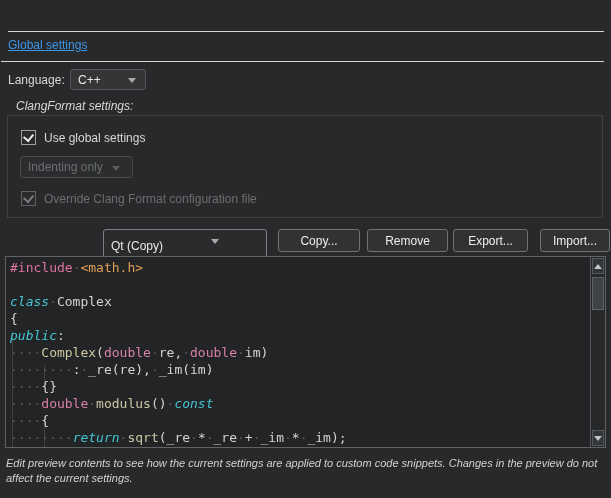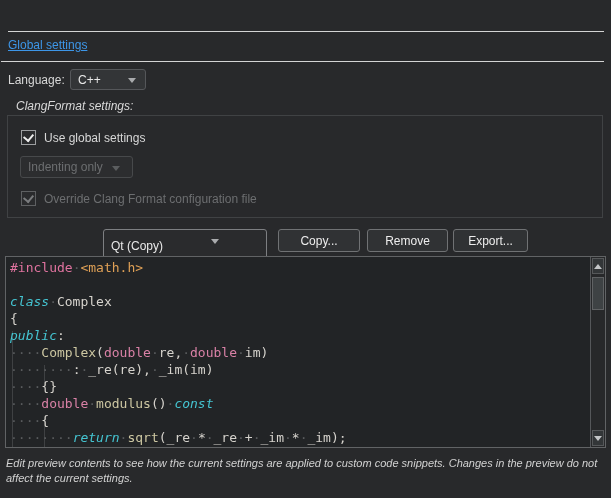--- a/index.html
+++ b/index.html
@@ -144,20 +144,21 @@
     <span class="cblabel">Override Clang Format configuration file</span>
   </div>
 
   <div class="combo darkface" style="left:103px; top:229px; width:164px; height:34px;">
     <span>Qt (Copy)</span>
     <span class="arrow" style="left:107px; top:9px;"></span>
   </div>
   <div class="btn" style="left:278px; top:229px; width:82px;">Copy...</div>
   <div class="btn" style="left:367px; top:229px; width:81px;">Remove</div>
   <div class="btn" style="left:453px; top:229px; width:75px;">Export...</div>
+  <div class="btn" style="left:540px; top:229px; width:70px;">Import...</div>
 
   <div class="abs editor">
     <div class="guide" style="left:6px; top:74px; height:116px;"></div>
     <div class="guide" style="left:38px; top:108px; height:20px;"></div>
     <div class="guide" style="left:38px; top:160px; height:30px;"></div>
     <div class="code"><div class="code-line"><span class="tk-pp">#include</span><span class="tk-ws">·</span><span class="tk-str">&lt;math.h&gt;</span></div><div class="code-line">&nbsp;</div><div class="code-line"><span class="tk-kw">class</span><span class="tk-ws">·</span><span class="tk-txt">Complex</span></div><div class="code-line"><span class="tk-txt">{</span></div><div class="code-line"><span class="tk-kw">public</span><span class="tk-txt">:</span></div><div class="code-line"><span class="tk-ws">····</span><span class="tk-fn">Complex</span><span class="tk-txt">(</span><span class="tk-typ">double</span><span class="tk-ws">·</span><span class="tk-txt">re,</span><span class="tk-ws">·</span><span class="tk-typ">double</span><span class="tk-ws">·</span><span class="tk-txt">im)</span></div><div class="code-line"><span class="tk-ws">········</span><span class="tk-txt">:</span><span class="tk-ws">·</span><span class="tk-txt">_re(re),</span><span class="tk-ws">·</span><span class="tk-txt">_im(im)</span></div><div class="code-line"><span class="tk-ws">····</span><span class="tk-txt">{}</span></div><div class="code-line"><span class="tk-ws">····</span><span class="tk-typ">double</span><span class="tk-ws">·</span><span class="tk-fn">modulus</span><span class="tk-txt">()</span><span class="tk-ws">·</span><span class="tk-kw">const</span></div><div class="code-line"><span class="tk-ws">····</span><span class="tk-txt">{</span></div><div class="code-line"><span class="tk-ws">········</span><span class="tk-kw">return</span><span class="tk-ws">·</span><span class="tk-fn">sqrt</span><span class="tk-txt">(_re</span><span class="tk-ws">·</span><span class="tk-txt">*</span><span class="tk-ws">·</span><span class="tk-txt">_re</span><span class="tk-ws">·</span><span class="tk-txt">+</span><span class="tk-ws">·</span><span class="tk-txt">_im</span><span class="tk-ws">·</span><span class="tk-txt">*</span><span class="tk-ws">·</span><span class="tk-txt">_im);</span></div></div>
     <div class="sbar">
       <div class="sbtn up">
           <span class="tri-up"></span>
         </div>

